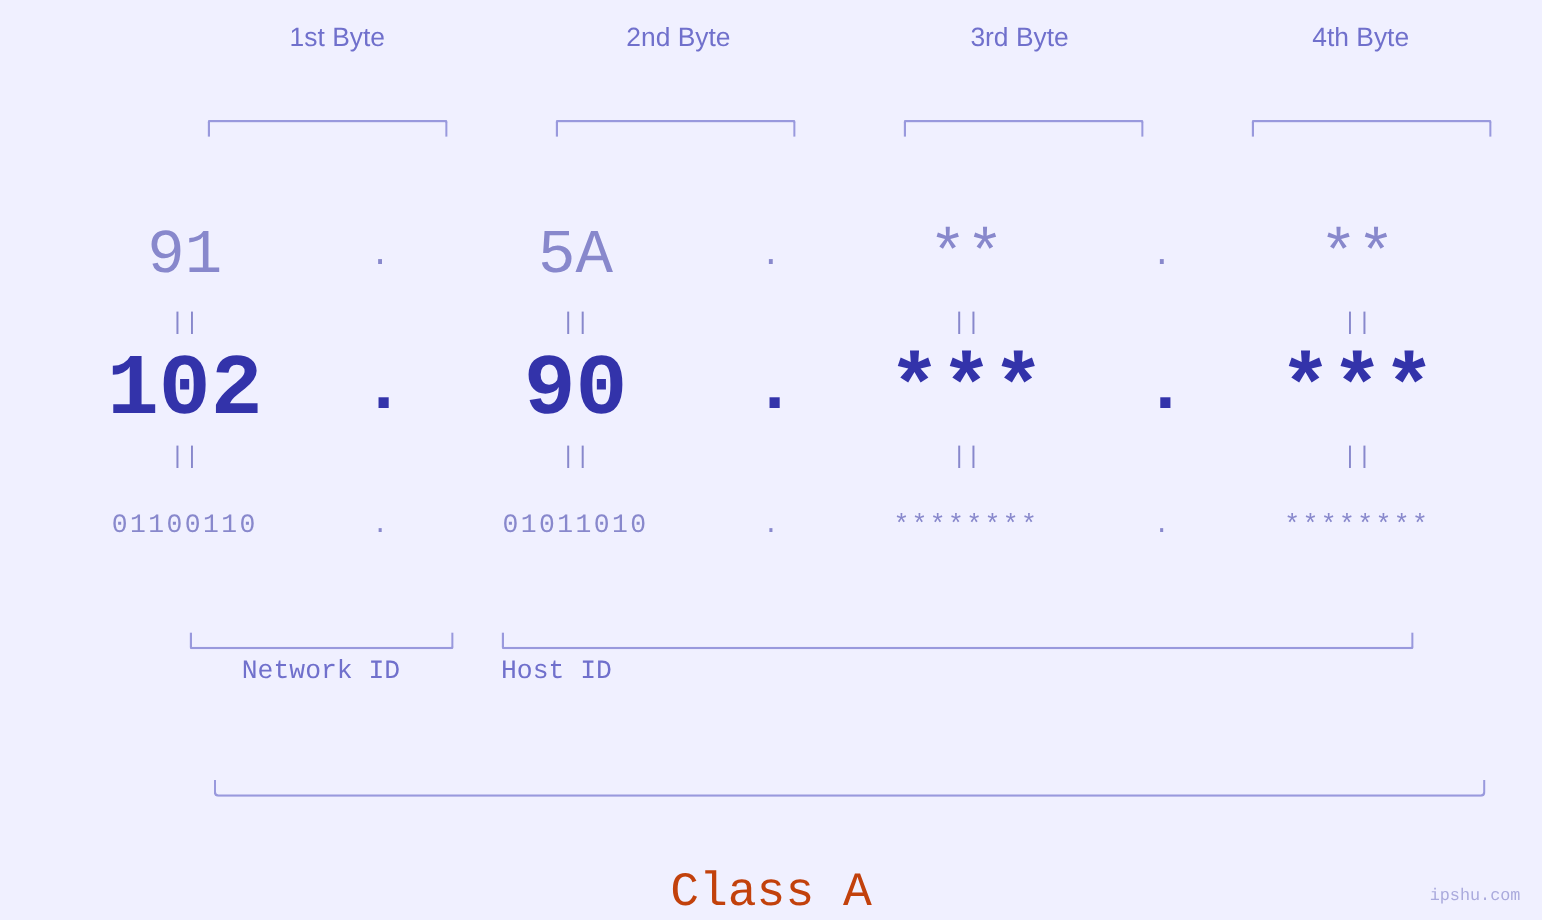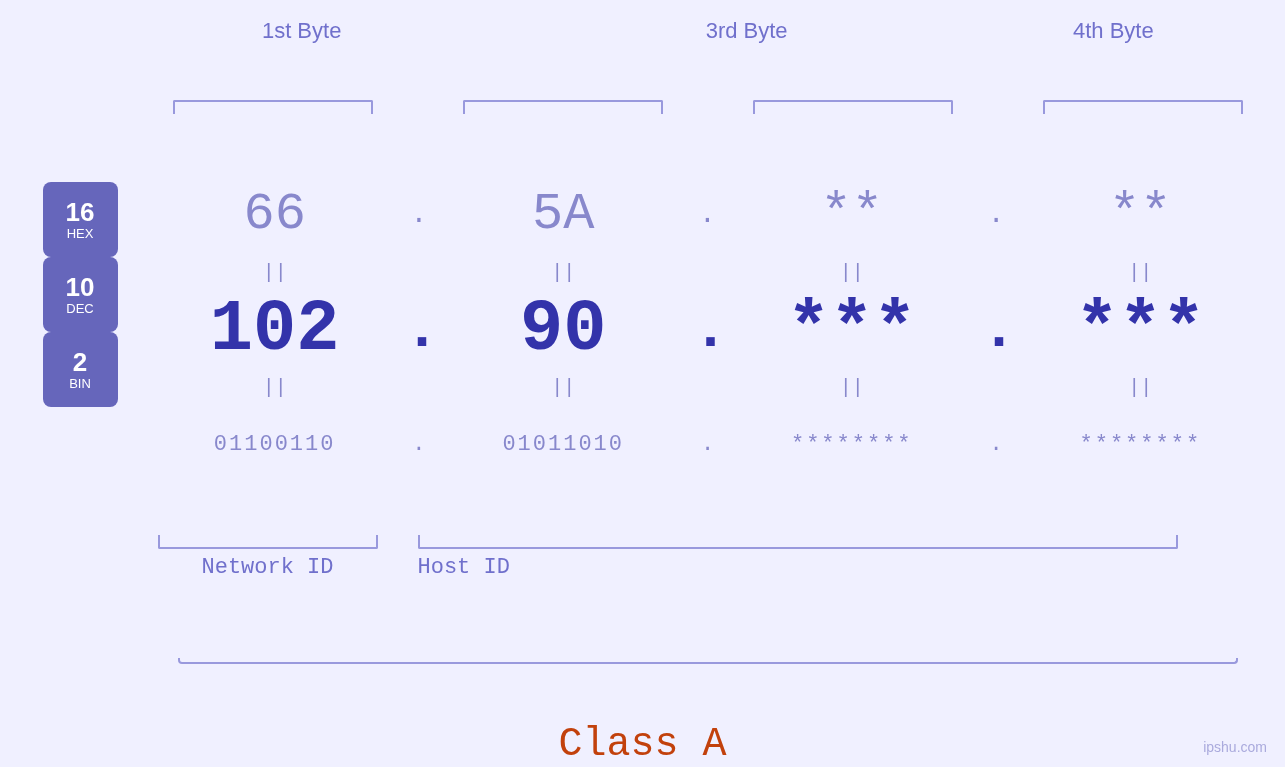--- a/index.html
+++ b/index.html
@@ -258,78 +258,65 @@
       width: 100%;
     }
 
     
     .watermark {
       position: absolute;
       bottom: 12px;
       right: 18px;
       color: #aaaadd;
       font-size: 14px;
-      font-family: Liberation Sans, sans-serif;
+      font-family: Liberation Mono, monospace;
     }
 
     
     .hidden-val {
       color: #8888cc;
     }
 
     .hidden-val-large {
       color: #3333aa;
     }
   </style>
 </head>
 <body>
 
 <div class="container">
 
   <div class="byte-headers">
     <div class="byte-header cell">1st Byte</div>
     <div style="width:30px"></div>
+    <div class="byte-header cell">2nd Byte</div>
     <div style="width:30px"></div>
     <div class="byte-header cell">3rd Byte</div>
     <div style="width:30px"></div>
     <div class="byte-header cell">4th Byte</div>
   </div>
 
   <div class="bracket-row">
     <div class="bracket"></div>
     <div style="width:30px"></div>
     <div class="bracket"></div>
     <div style="width:30px"></div>
     <div class="bracket"></div>
     <div style="width:30px"></div>
     <div class="bracket"></div>
   </div>
 
   <div class="main-grid">
 
-    <div class="badges-col">
-      <div class="badge">
-        <span class="badge-num">16</span>
-        <span class="badge-label">HEX</span>
-      </div>
-      <div class="badge">
-        <span class="badge-num">10</span>
-        <span class="badge-label">DEC</span>
-      </div>
-      <div class="badge">
-        <span class="badge-num">2</span>
-        <span class="badge-label">BIN</span>
-      </div>
-    </div>
 
     <div class="data-rows">
 
       <div class="data-row">
         <div class="cell">
-          <span class="hex-val">66</span>
+          <span class="hex-val">91</span>
         </div>
         <div class="dot-sep">.</div>
         <div class="cell">
           <span class="hex-val">5A</span>
         </div>
         <div class="dot-sep">.</div>
         <div class="cell">
           <span class="hex-val hidden-val">**</span>
         </div>
         <div class="dot-sep">.</div>

